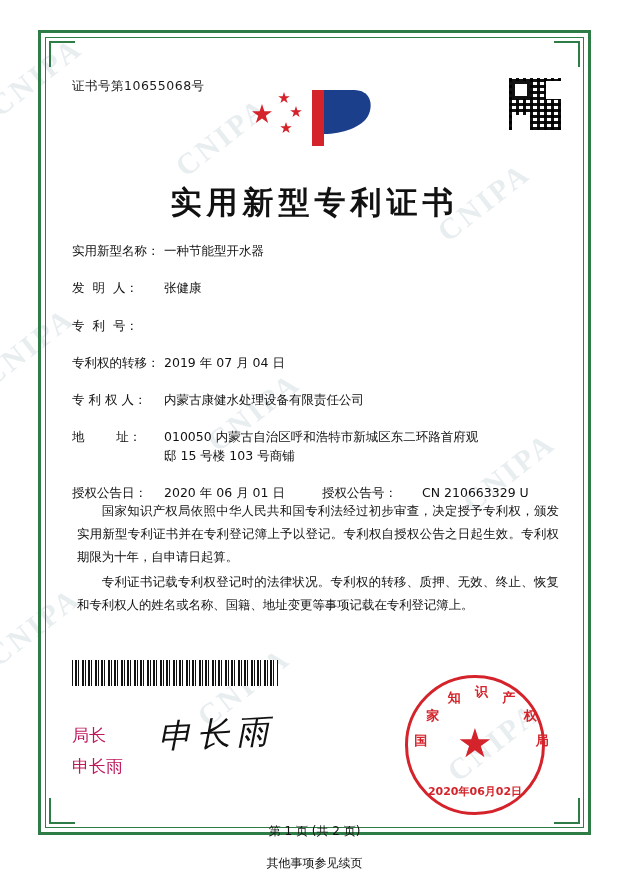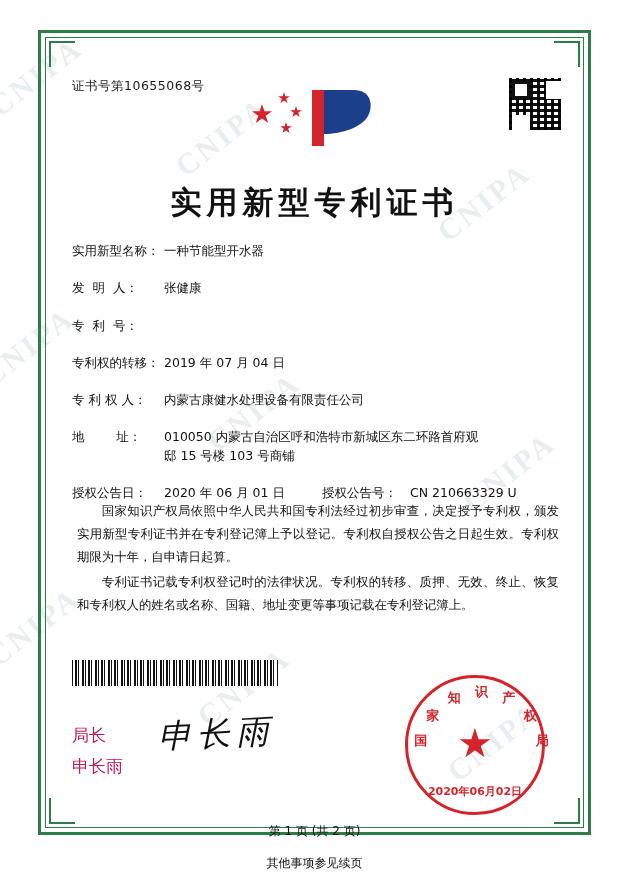--- a/index.html
+++ b/index.html
@@ -170,21 +170,21 @@
   .field-value { flex: 1 1 auto; }
   .field-value .line2 { display: block; padding-left: 0; }
 
   .row-two {
     display: flex;
     margin-bottom: 18px;
     font-size: 12.5px;
     line-height: 1.5;
   }
   .row-two .cell-left { width: 250px; display: flex; }
-  .row-two .cell-right { flex: 1; display: flex; }
+  .row-two .cell-right { flex: 1; display: flex; gap: 12px; }
 
   .paragraphs {
     position: absolute;
     left: 34px;
     right: 32px;
     top: 470px;
     font-size: 12.4px;
     line-height: 1.85;
     color: #111;
     text-align: justify;

